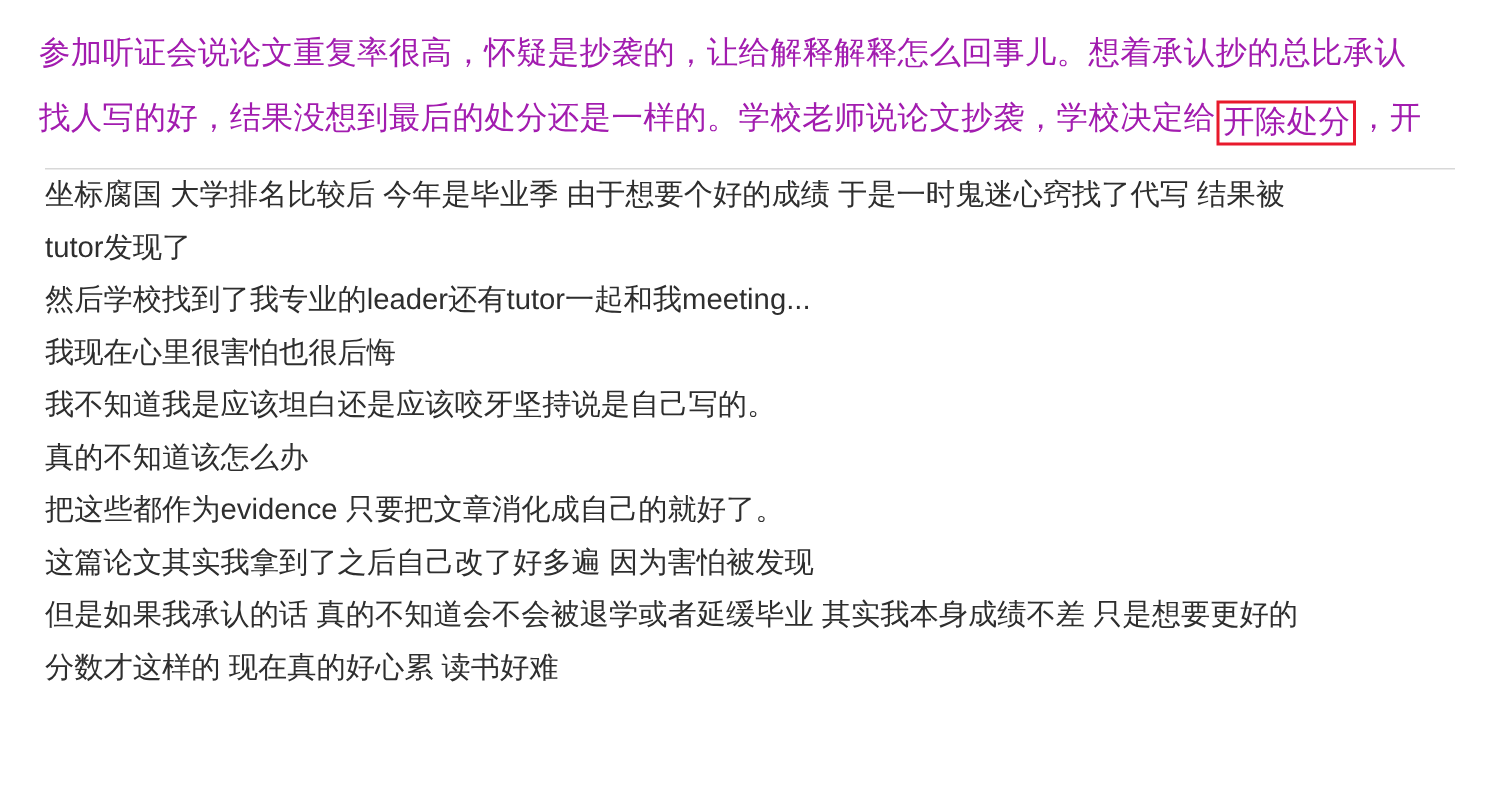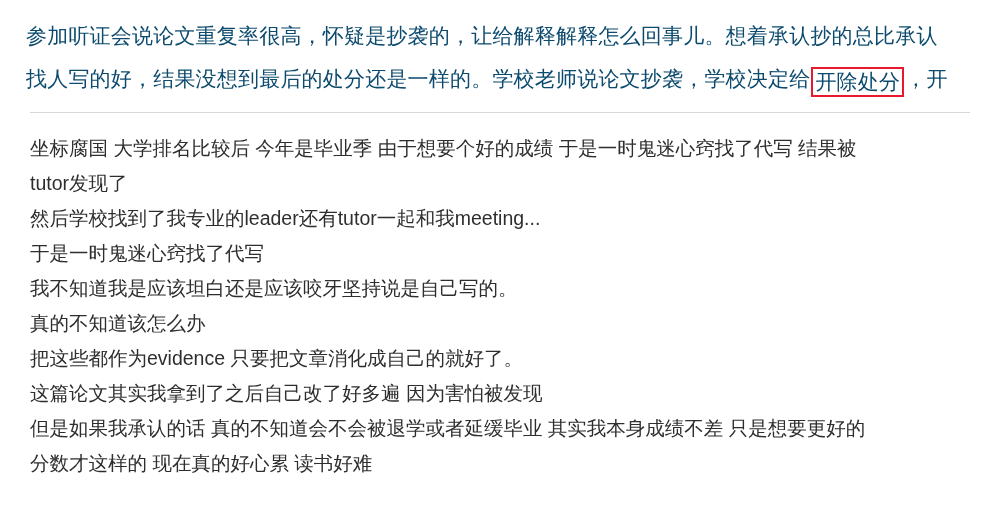--- a/index.html
+++ b/index.html
@@ -17,21 +17,21 @@
   .page {
     position: relative;
     width: 1000px;
     height: 528px;
     box-sizing: border-box;
     padding: 14px 26px 0 26px;
   }
   .intro {
     font-size: 21px;
     line-height: 43px;
-    color: #0c4a6e;
+    color: #a21caf;
     letter-spacing: 0.2px;
     white-space: nowrap;
   }
   .intro .line {
     display: block;
   }
   .highlight-box {
     display: inline-block;
     border: 2px solid #e8192c;
     padding: 0 2px;
@@ -39,21 +39,20 @@
     margin: 0 1px;
     vertical-align: -3px;
   }
   .divider {
     margin-top: 12px;
     margin-left: 4px;
     margin-right: 4px;
     border-top: 1px solid #d8d8d8;
   }
   .quote {
-    margin-top: 18px;
     padding-left: 4px;
     font-size: 19.5px;
     line-height: 35px;
     color: #2e2e2e;
   }
   .quote .line {
     display: block;
     white-space: nowrap;
   }
 </style>
@@ -66,21 +65,21 @@
     <span class="line">参加听证会说论文重复率很高，怀疑是抄袭的，让给解释解释怎么回事儿。想着承认抄的总比承认</span>
     <span class="line"><span>找人写的好，结果没想到最后的处分还是一样的。学校老师说论文抄袭，学校决定给</span><span class="highlight-box">开除处分</span><span>，开</span></span>
   </div>
 
   <div class="divider"></div>
 
   <div class="quote">
     <span class="line">坐标腐国 大学排名比较后 今年是毕业季 由于想要个好的成绩 于是一时鬼迷心窍找了代写 结果被</span>
     <span class="line">tutor发现了</span>
     <span class="line">然后学校找到了我专业的leader还有tutor一起和我meeting...</span>
-    <span class="line">于是一时鬼迷心窍找了代写</span>
+    <span class="line">我现在心里很害怕也很后悔</span>
     <span class="line">我不知道我是应该坦白还是应该咬牙坚持说是自己写的。</span>
     <span class="line">真的不知道该怎么办</span>
     <span class="line">把这些都作为evidence 只要把文章消化成自己的就好了。</span>
     <span class="line">这篇论文其实我拿到了之后自己改了好多遍 因为害怕被发现</span>
     <span class="line">但是如果我承认的话 真的不知道会不会被退学或者延缓毕业 其实我本身成绩不差 只是想要更好的</span>
     <span class="line">分数才这样的 现在真的好心累 读书好难</span>
   </div>
 
 </div>
 

